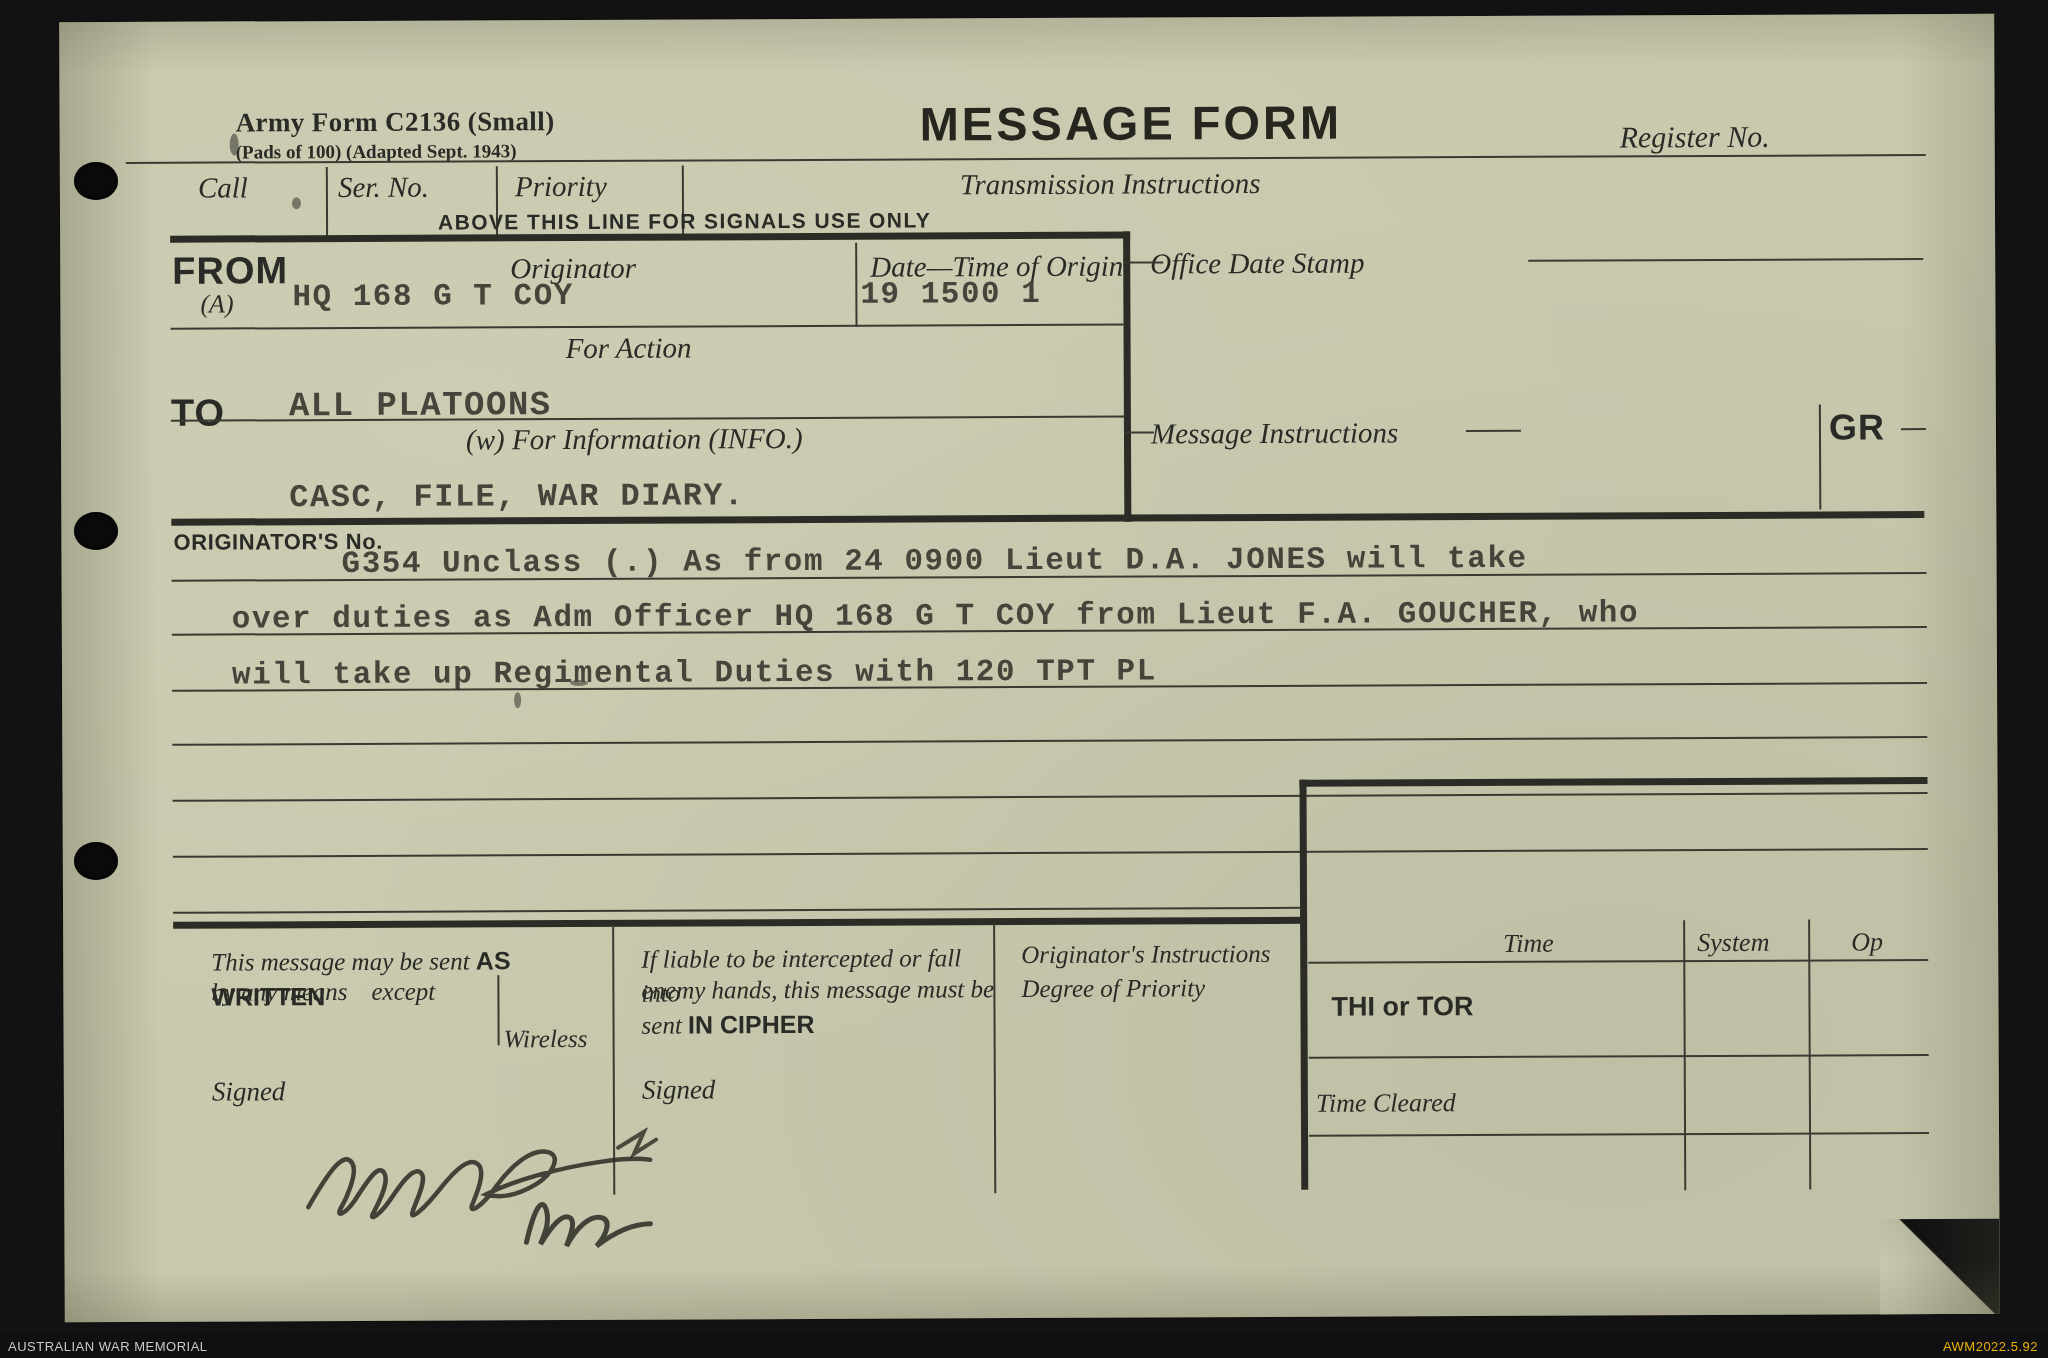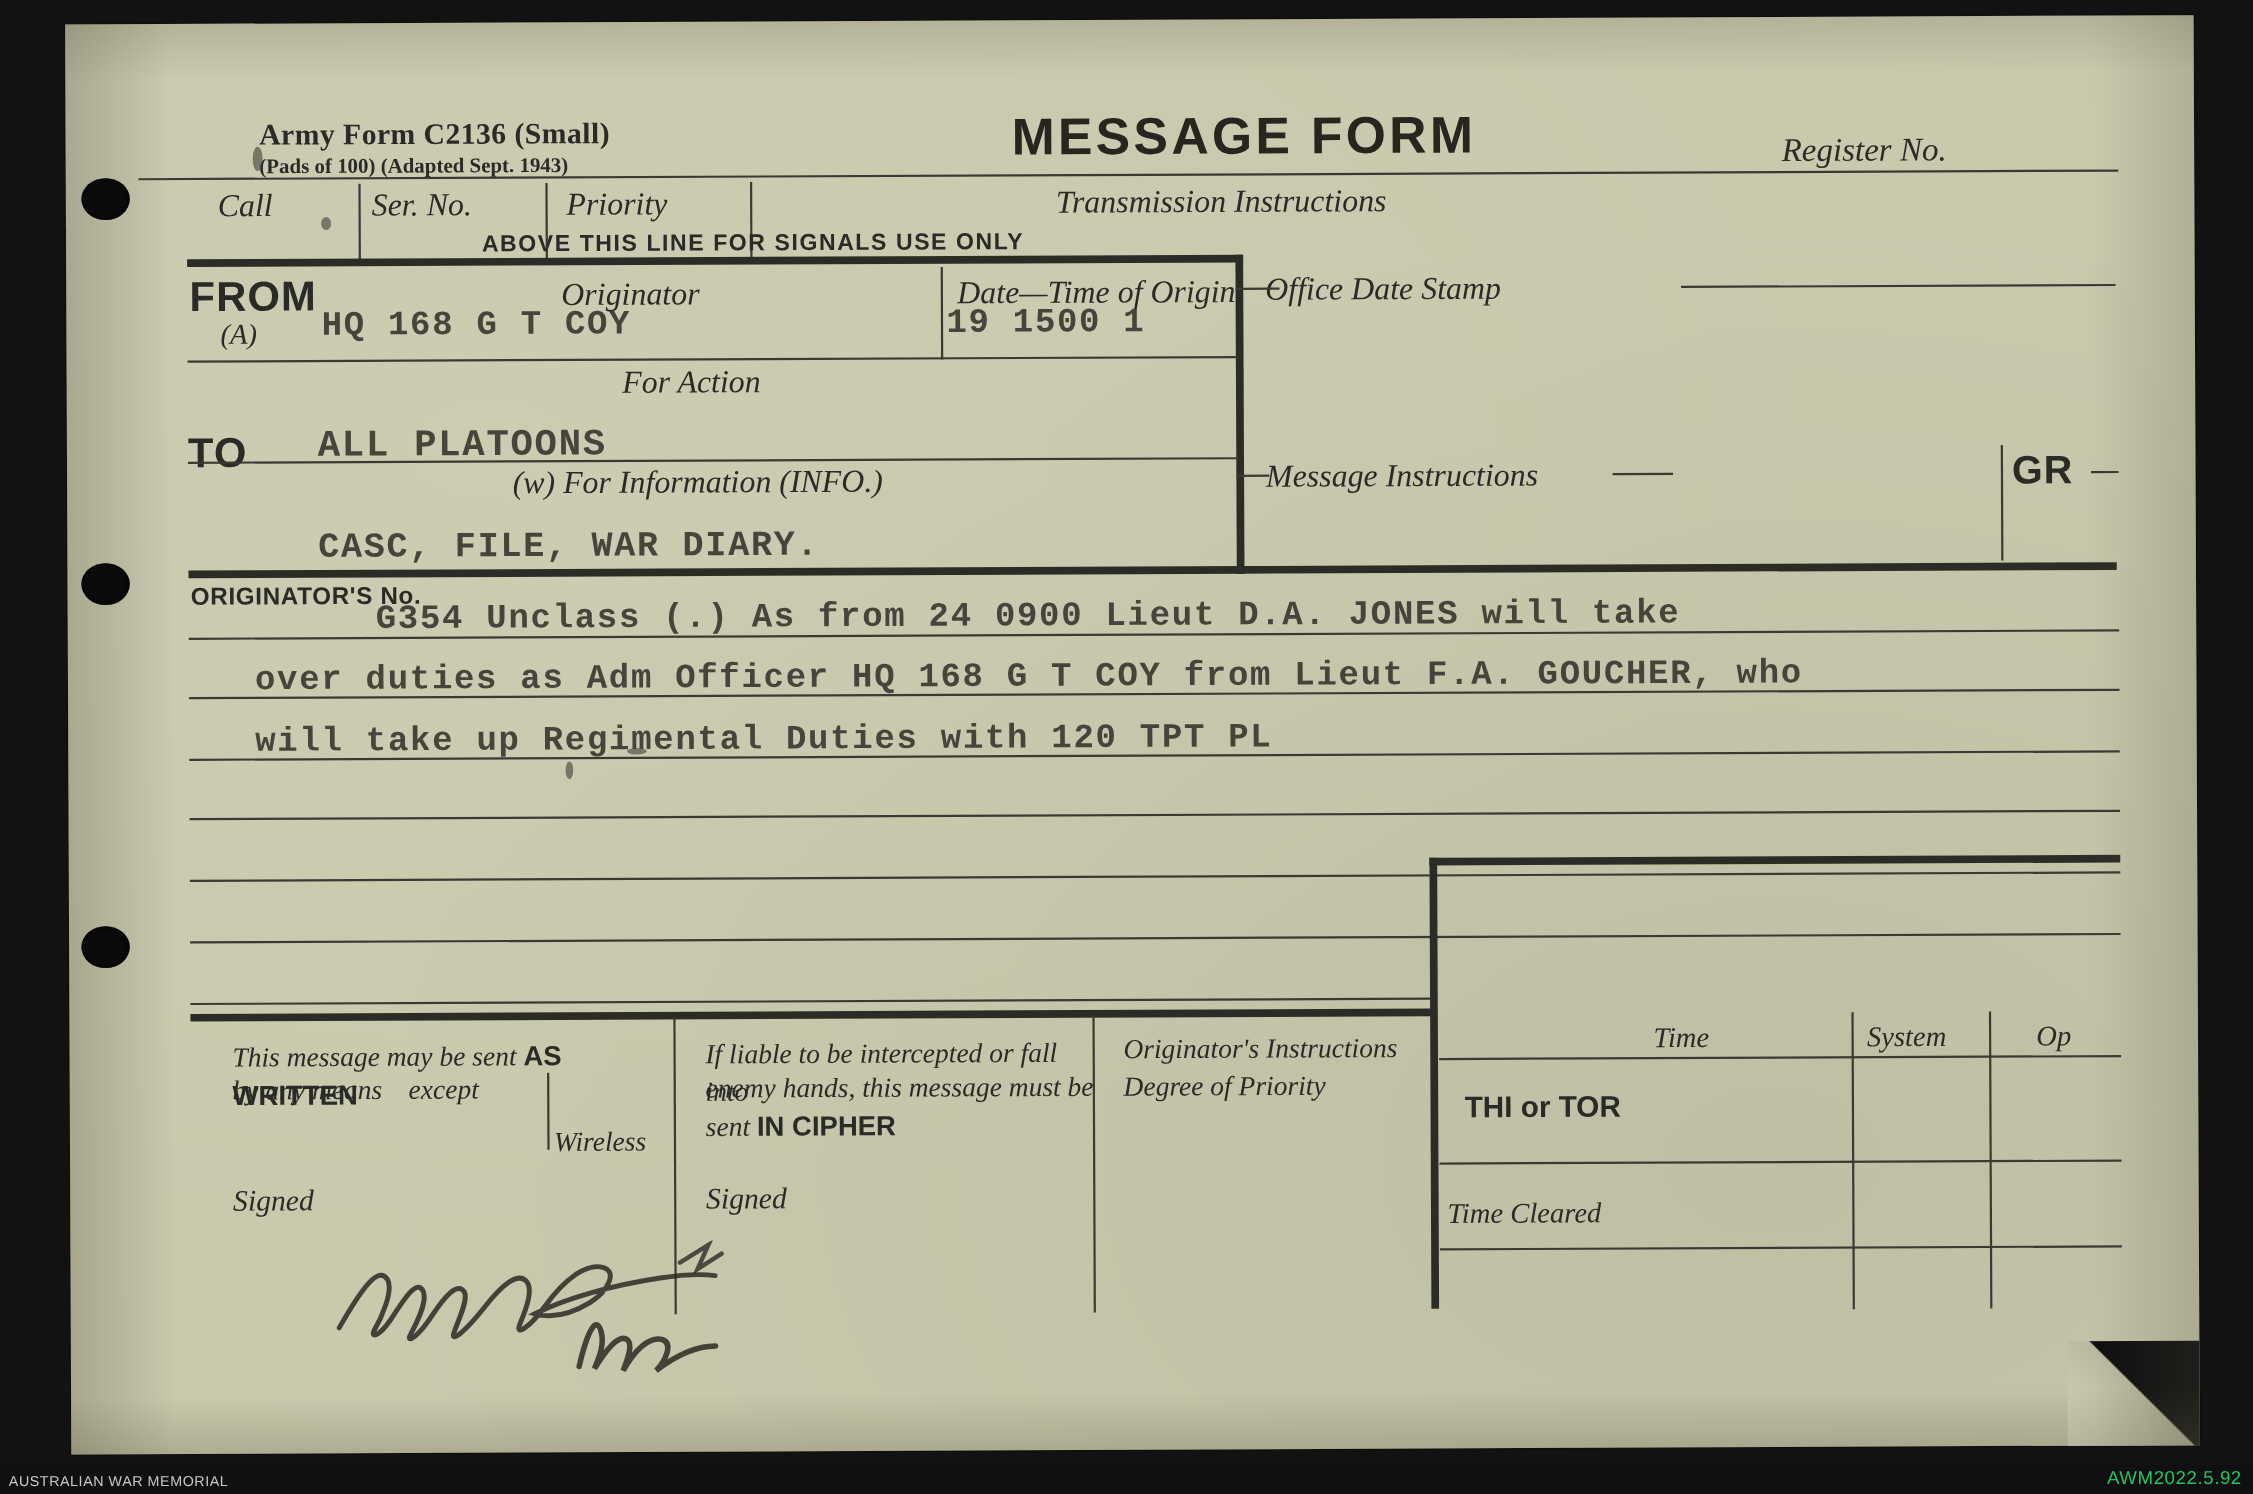--- a/index.html
+++ b/index.html
@@ -136,23 +136,23 @@
     position: absolute;
     left: 8px; bottom: 4px;
     color: #c9c9c9;
     font-family: "Liberation Sans", sans-serif;
     font-size: 13px;
     letter-spacing: 0.5px;
   }
   #credit-right {
     position: absolute;
     right: 10px; bottom: 4px;
-    color: #22c55e;
+    color: #eab308;
     font-family: "Liberation Sans", sans-serif;
-    font-size: 17px;
+    font-size: 13px;
     letter-spacing: 0.5px;
   }
 
   
   #signature {
     position: absolute;
     left: 236px; top: 1108px;
     width: 430px; height: 110px;
     pointer-events: none;
   }

